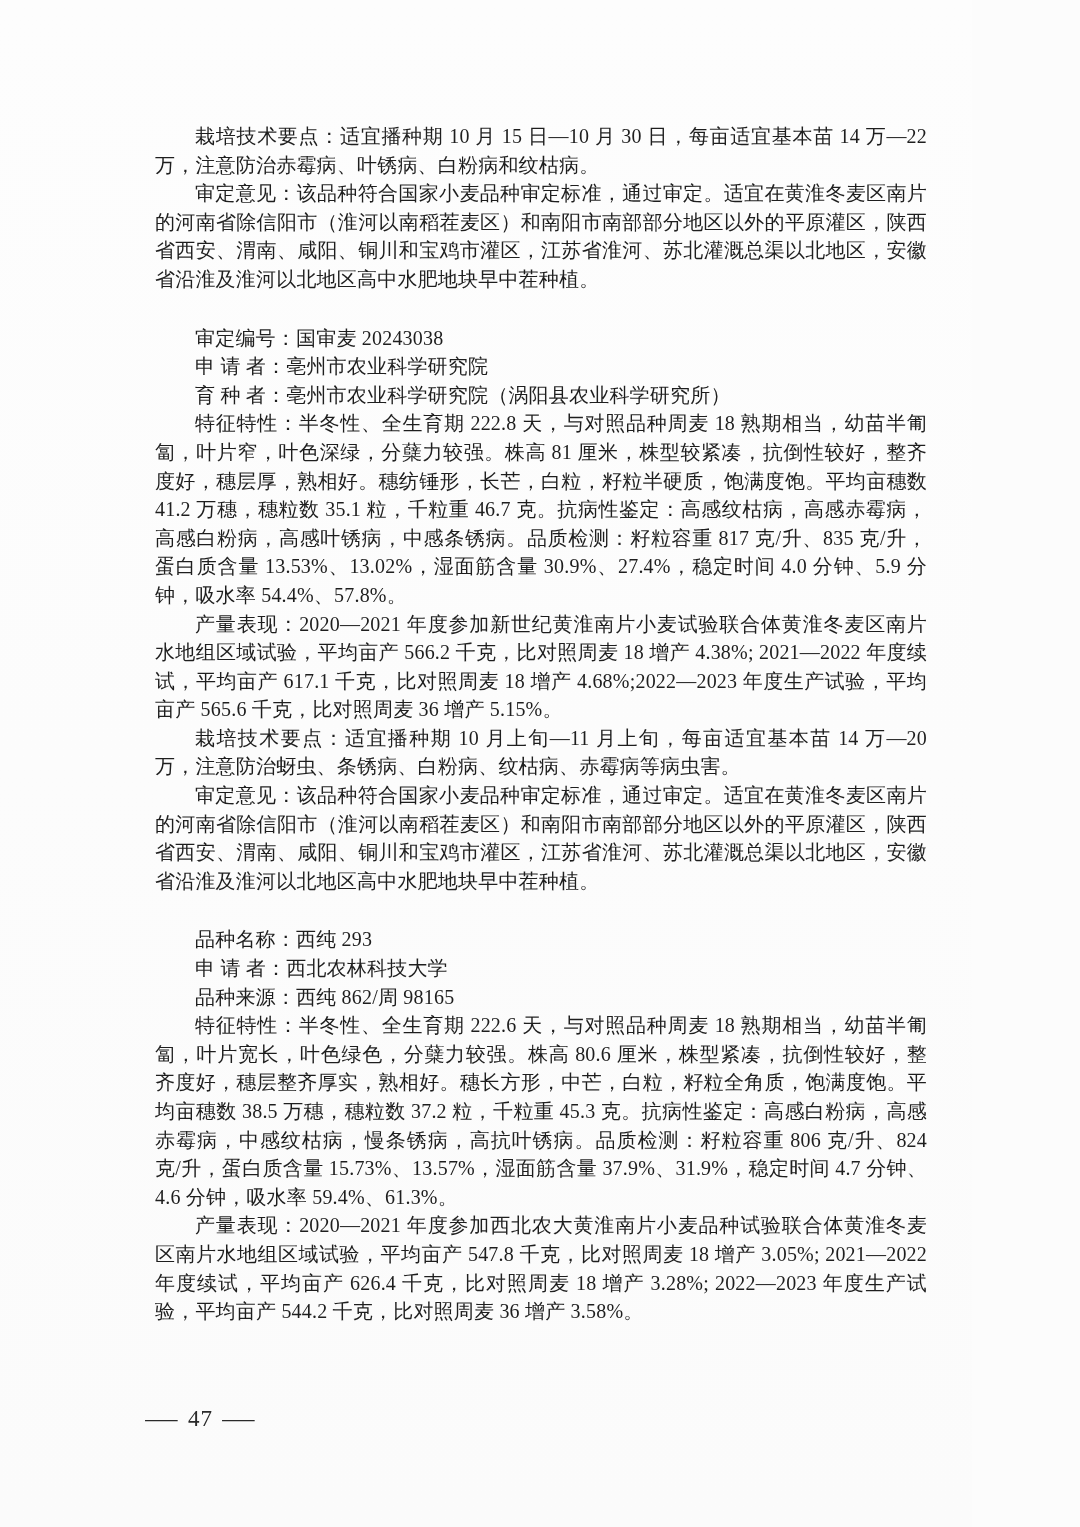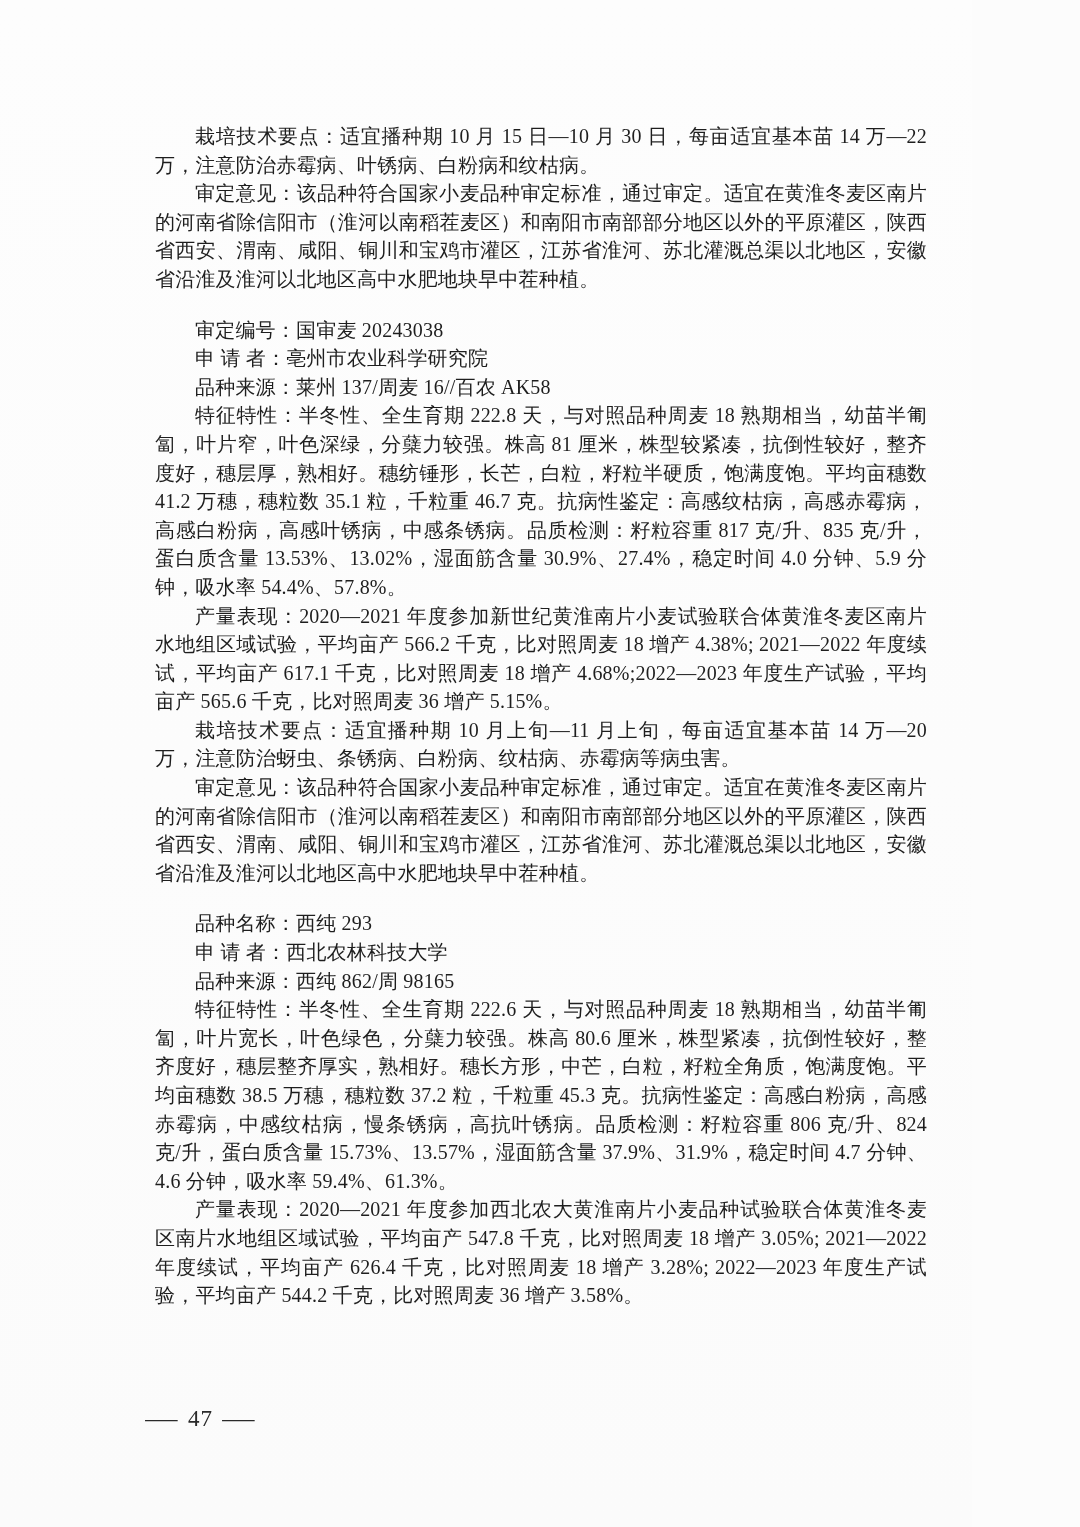--- a/index.html
+++ b/index.html
@@ -30,21 +30,21 @@
   .para {
     margin: 0;
     font-size: 20px;
     line-height: 28.6px;
     text-align: justify;
     text-indent: 2em;
     word-break: break-all;
     letter-spacing: 0.2px;
   }
   .entry {
-    margin-top: 22px;
+    margin-top: 30px;
   }
   .page-footer {
     position: absolute;
     left: 150px;
     top: 1406px;
     font-size: 23px;
     color: #2a2a2a;
     display: flex;
     align-items: baseline;
     gap: 14px;
@@ -60,21 +60,21 @@
 
 <div class="page">
   <main class="content">
 
     <p class="para">栽培技术要点：适宜播种期 10 月 15 日—10 月 30 日，每亩适宜基本苗 14 万—22 万，注意防治赤霉病、叶锈病、白粉病和纹枯病。</p>
     <p class="para">审定意见：该品种符合国家小麦品种审定标准，通过审定。适宜在黄淮冬麦区南片的河南省除信阳市（淮河以南稻茬麦区）和南阳市南部部分地区以外的平原灌区，陕西省西安、渭南、咸阳、铜川和宝鸡市灌区，江苏省淮河、苏北灌溉总渠以北地区，安徽省沿淮及淮河以北地区高中水肥地块早中茬种植。</p>
 
     <section class="entry">
       <p class="para">审定编号：国审麦 20243038</p>
       <p class="para">申 请 者：亳州市农业科学研究院</p>
-      <p class="para">品种来源：莱州 137/周麦 16//百农 AK58</p>
+      <p class="para">育 种 者：亳州市农业科学研究院（涡阳县农业科学研究所）</p>
       <p class="para">特征特性：半冬性、全生育期 222.8 天，与对照品种周麦 18 熟期相当，幼苗半匍匐，叶片窄，叶色深绿，分蘖力较强。株高 81 厘米，株型较紧凑，抗倒性较好，整齐度好，穗层厚，熟相好。穗纺锤形，长芒，白粒，籽粒半硬质，饱满度饱。平均亩穗数 41.2 万穗，穗粒数 35.1 粒，千粒重 46.7 克。抗病性鉴定：高感纹枯病，高感赤霉病，高感白粉病，高感叶锈病，中感条锈病。品质检测：籽粒容重 817 克/升、835 克/升，蛋白质含量 13.53%、13.02%，湿面筋含量 30.9%、27.4%，稳定时间 4.0 分钟、5.9 分钟，吸水率 54.4%、57.8%。</p>
       <p class="para">产量表现：2020—2021 年度参加新世纪黄淮南片小麦试验联合体黄淮冬麦区南片水地组区域试验，平均亩产 566.2 千克，比对照周麦 18 增产 4.38%; 2021—2022 年度续试，平均亩产 617.1 千克，比对照周麦 18 增产 4.68%;2022—2023 年度生产试验，平均亩产 565.6 千克，比对照周麦 36 增产 5.15%。</p>
       <p class="para">栽培技术要点：适宜播种期 10 月上旬—11 月上旬，每亩适宜基本苗 14 万—20 万，注意防治蚜虫、条锈病、白粉病、纹枯病、赤霉病等病虫害。</p>
       <p class="para">审定意见：该品种符合国家小麦品种审定标准，通过审定。适宜在黄淮冬麦区南片的河南省除信阳市（淮河以南稻茬麦区）和南阳市南部部分地区以外的平原灌区，陕西省西安、渭南、咸阳、铜川和宝鸡市灌区，江苏省淮河、苏北灌溉总渠以北地区，安徽省沿淮及淮河以北地区高中水肥地块早中茬种植。</p>
     </section>
 
     <section class="entry">
       <p class="para">品种名称：西纯 293</p>
       <p class="para">申 请 者：西北农林科技大学</p>
       <p class="para">品种来源：西纯 862/周 98165</p>

